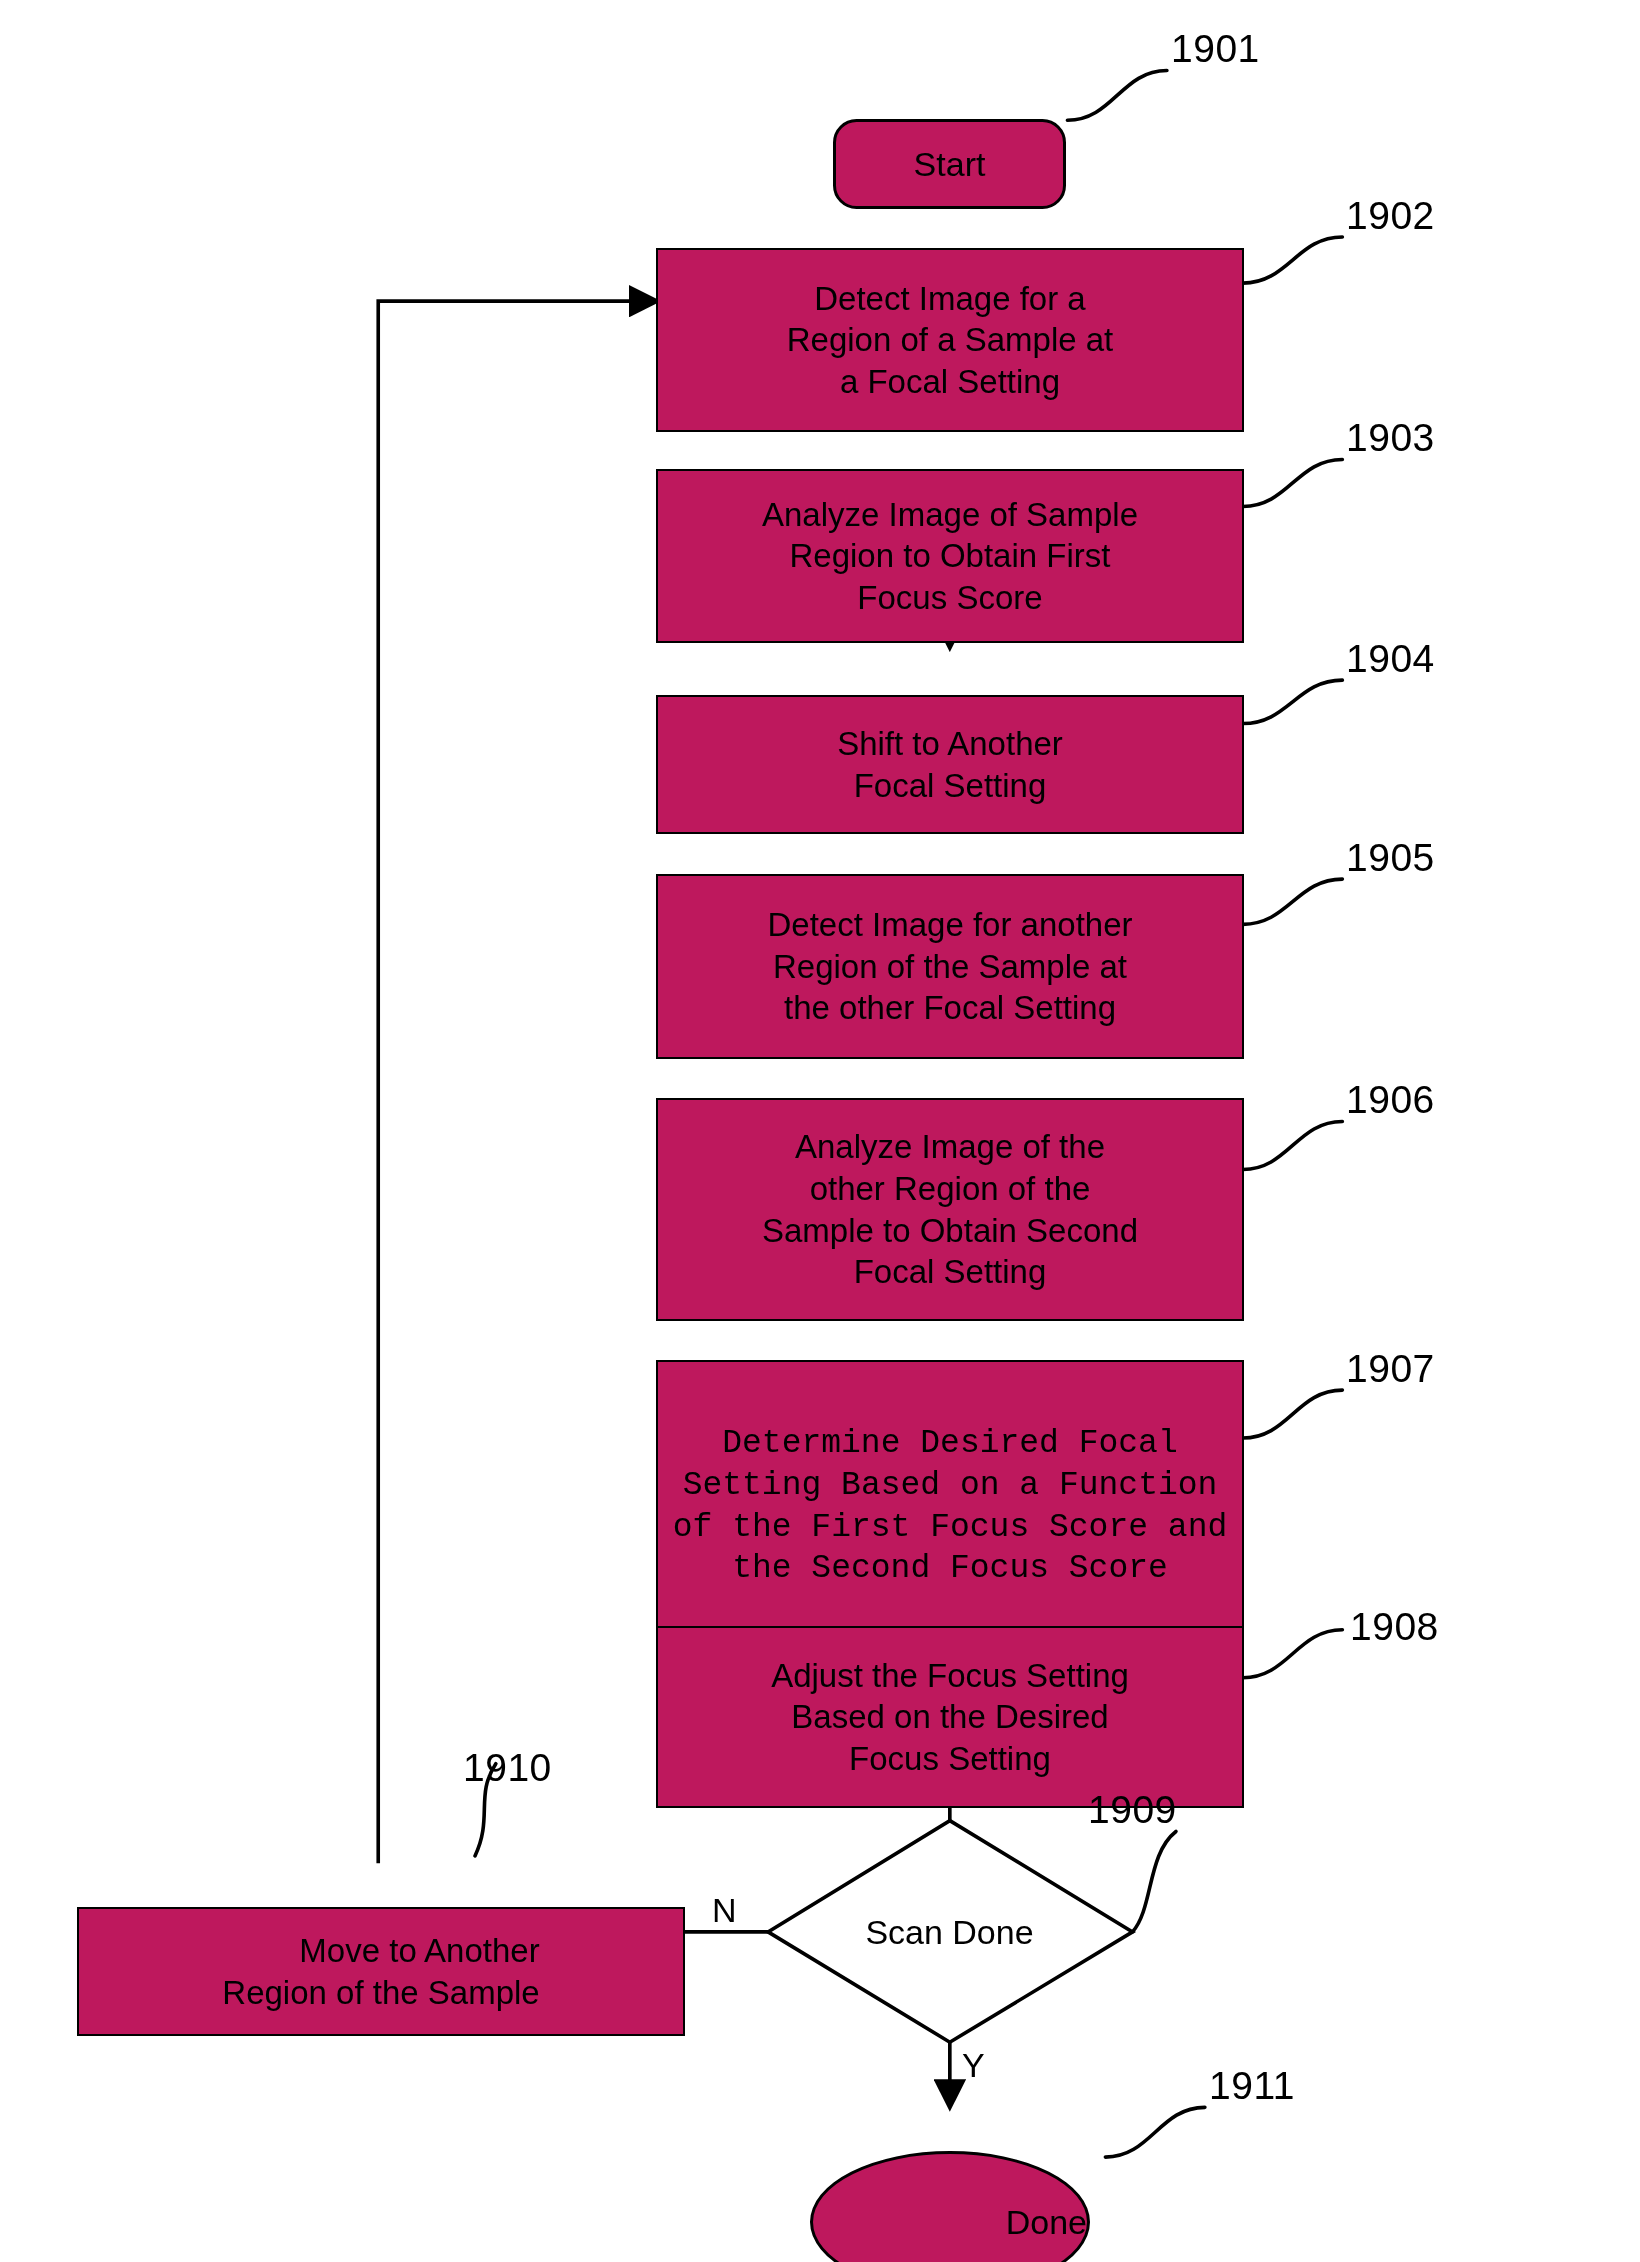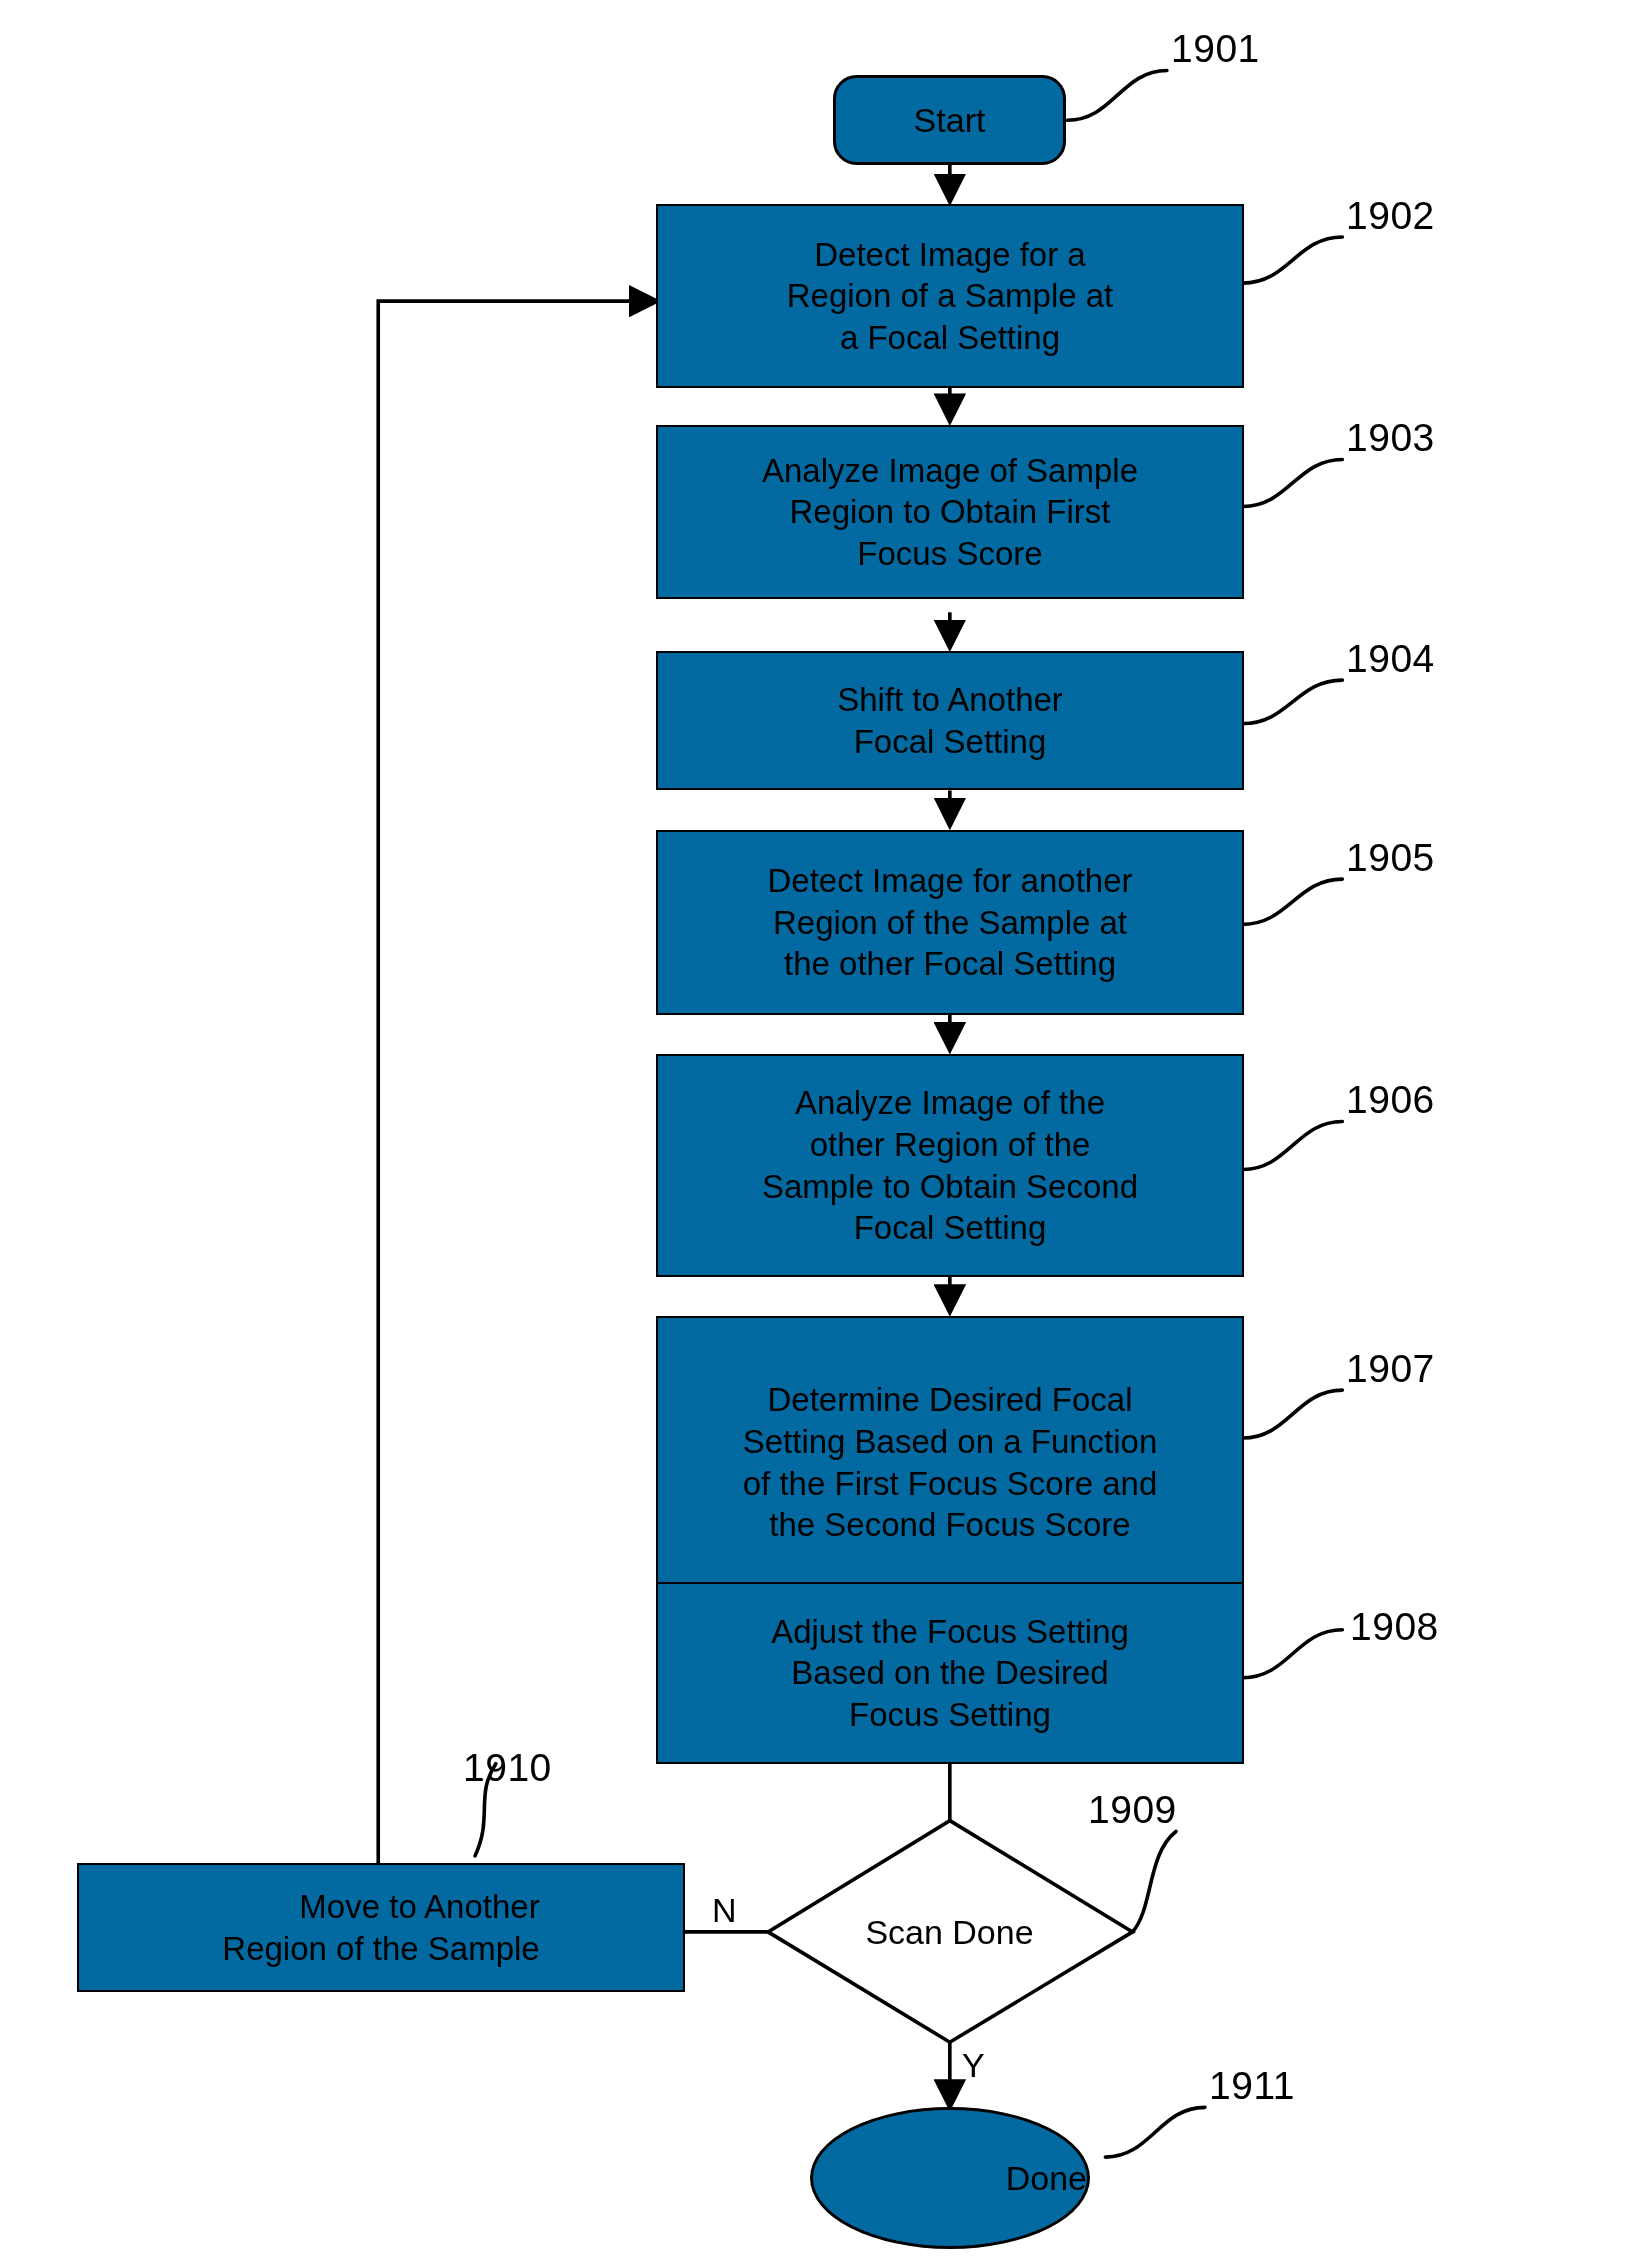--- a/index.html
+++ b/index.html
@@ -26,25 +26,26 @@
     height: 2262px;
     pointer-events: none;
   }
   .node {
     position: absolute;
     box-sizing: border-box;
     display: flex;
     align-items: center;
     justify-content: center;
     text-align: center;
-    background: #0369a1;
+    background: #be185d;
     color: #000000;
     line-height: 1.26;
     white-space: pre-line;
     z-index: 2;
+    margin-top: 44px;
   }
   .proc {
     border: 2.7px solid #000000;
     font-size: 33px;
   }
   .terminator-start {
     border: 3.6px solid #000000;
     border-radius: 23.5px;
     font-size: 34px;
   }
@@ -161,21 +162,21 @@
 the other Focal Setting</span>
   </div>
 
   <div class="node proc" style="left:656px; top:1054px; width:588px; height:223px;">
     <span>Analyze Image of the
 other Region of the
 Sample to Obtain Second
 Focal Setting</span>
   </div>
 
-  <div class="node proc" style="left:656px; top:1316px; width:588px; height:293px;">
+  <div class="node proc" style="left:656px; top:1316px; width:588px; height:293px;font-family:Liberation Mono, monospace;">
     <span>Determine Desired Focal
 Setting Based on a Function
 of the First Focus Score and
 the Second Focus Score</span>
   </div>
 
   <div class="node proc" style="left:656px; top:1582px; width:588px; height:182px;">
     <span>Adjust the Focus Setting
 Based on the Desired
 Focus Setting</span>

